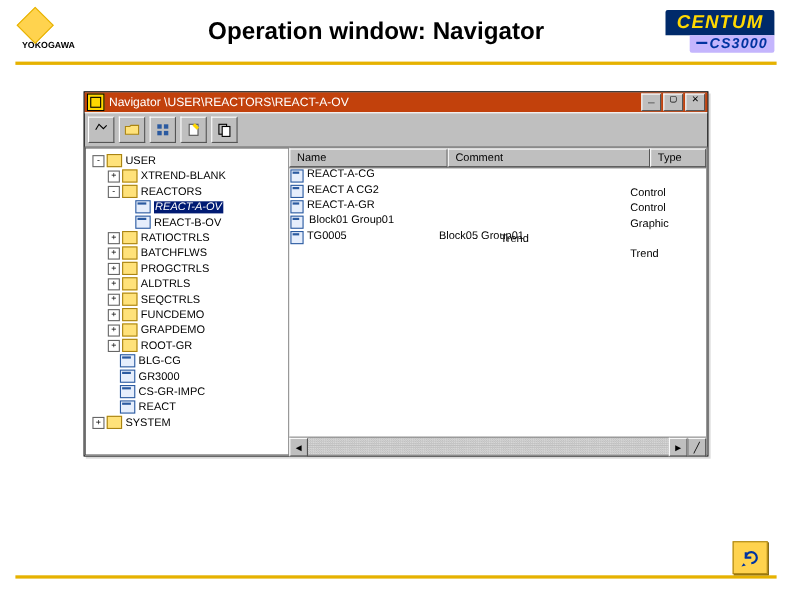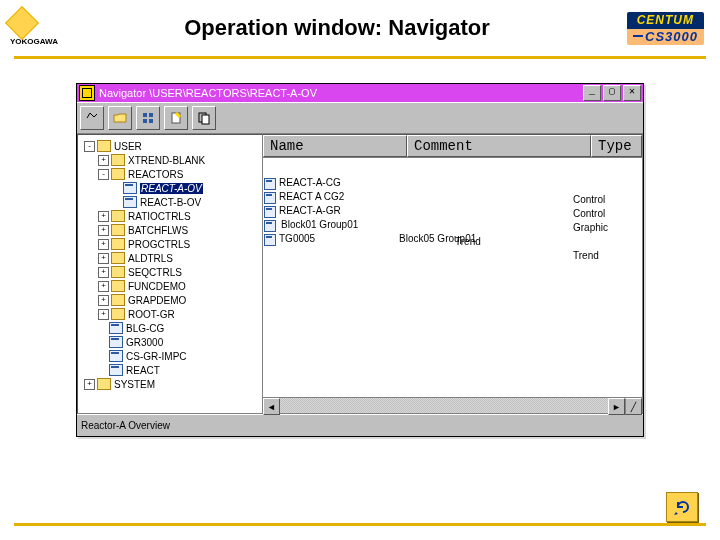--- a/index.html
+++ b/index.html
@@ -1,33 +1,33 @@
 <!DOCTYPE html>
 <html><head>
 <meta charset="utf-8">
 <style>
   html, body { margin:0; padding:0; font-family: Arial, Helvetica, sans-serif; }
   body { width:720px; height:540px; overflow:hidden; background:#fff; font-size:11px; }
 
   
   .slide-header { display:flex; align-items:center; height:56px; }
-  .logo-left { width:80px; padding-left:10px; font-size:8px; font-weight:bold; color:#000; }
+  .logo-left { width:80px; padding-left:20px; font-size:8px; font-weight:bold; color:#000; }
   .diamond { width:22px; height:22px; background:#ffd34e; transform:rotate(45deg); border:1px solid #e6b200; margin-bottom:2px; }
   .slide-title { flex:1; text-align:center; font-size:22px; font-weight:bold; color:#000; }
   .logo-right { width:120px; padding-right:16px; display:flex; flex-direction:column; align-items:flex-end; gap:0; }
-  .centum-box { background:#002a6a; color:#ffd800; font-style:italic; font-weight:bold; font-size:12px; padding:1px 10px 2px 10px; letter-spacing:1px; border-radius:2px 2px 0 0; }
-  .cs3000-box { background:#fdba74; color:#0033a0; font-style:italic; font-weight:bold; font-size:13px; padding:0 6px 1px 6px; border-radius:0 0 2px 2px; letter-spacing:1px; display:flex; align-items:center; }
+  .centum-box { background:#002a6a; color:#ffd800; font-style:italic; font-weight:bold; font-size:17px; padding:1px 10px 2px 10px; letter-spacing:1px; border-radius:2px 2px 0 0; }
+  .cs3000-box { background:#c4b5fd; color:#0033a0; font-style:italic; font-weight:bold; font-size:13px; padding:0 6px 1px 6px; border-radius:0 0 2px 2px; letter-spacing:1px; display:flex; align-items:center; }
   .cs3000-line { display:inline-block; width:10px; height:2px; background:#0033a0; margin-right:2px; }
   .gold-rule { height:3px; background:#e6b200; margin:0 14px 0 14px; }
 
   
   .stage { display:flex; justify-content:center; margin-top:24px; }
   .win { width:566px; background:#bfbfbf; border:1px solid #000; box-shadow:2px 2px 0 rgba(0,0,0,.15); font-size:11px; }
 
-  .titlebar { background:#d946ef; color:#fff; display:flex; align-items:center; height:18px; padding:0 2px; }
+  .titlebar { background:#c2410c; color:#fff; display:flex; align-items:center; height:18px; padding:0 2px; }
   .titlebar .ico { width:14px; height:14px; background:#ffd800; border:1px solid #000; margin-right:4px; position:relative; }
   .titlebar .ico:before { content:""; position:absolute; left:2px; top:2px; width:8px; height:8px; border:1px solid #000; }
   .title-text { flex:1; font-weight:normal; }
   .winbtns { display:flex; gap:2px; }
   .winbtn { width:16px; height:14px; background:#bfbfbf; border:1px solid #fff; border-right-color:#555; border-bottom-color:#555; color:#000; font-size:10px; line-height:12px; text-align:center; font-family:"Courier New",monospace; }
 
   .toolbar { display:flex; gap:4px; padding:3px; border-bottom:1px solid #808080; border-top:1px solid #fff; }
   .tbtn { width:22px; height:22px; background:#bfbfbf; border:1px solid #fff; border-right-color:#555; border-bottom-color:#555; display:flex; align-items:center; justify-content:center; }
   .tbtn svg { width:14px; height:14px; }
 
@@ -36,26 +36,26 @@
   .list-pane { flex:1; background:#fff; border:1px solid #808080; border-top-color:#555; border-left-color:#555; border-left:none; display:flex; flex-direction:column; }
 
   .tree-row { display:flex; align-items:center; height:14px; white-space:nowrap; font-size:10px; }
   .tw-plus { width:9px; height:9px; border:1px solid #666; font-size:8px; line-height:7px; text-align:center; margin-right:2px; background:#fff; }
   .fold { width:12px; height:10px; background:#ffe27a; border:1px solid #aa8412; margin-right:3px; }
   .leaf-ico { width:12px; height:10px; border:1px solid #2b5aa0; background:#e6eefc; margin-right:3px; position:relative; }
   .leaf-ico:before{content:"";position:absolute;left:1px;top:1px;width:8px;height:2px;background:#2b5aa0;}
   .tree-sel { background:#001a73; color:#fff; padding:0 1px;font-style:italic; }
 
   .list-head { display:flex; background:#bfbfbf; border-bottom:1px solid #808080; }
-  .colh { padding:2px 6px; border:1px solid #fff; border-right-color:#555; border-bottom-color:#555; font-size:14px;font-family:Liberation Mono, monospace; }
+  .colh { padding:2px 6px; border:1px solid #fff; border-right-color:#555; border-bottom-color:#555; font-size:10px; }
   .colA { width:130px; }
   .colB { width:170px; }
   .colC { flex:1; }
 
-  .list-rows { flex:1; padding:19px 0; position:relative; }
+  .list-rows { flex:1; padding:0 0; position:relative; }
   .lrow { display:flex; font-size:10px; height:14px; }
   .c-ico { width:14px; display:flex; align-items:center; justify-content:center; }
   .c-ico span { width:10px; height:10px; border:1px solid #2b5aa0; background:#e6eefc; display:inline-block; position:relative; }
   .c-ico span:before{content:"";position:absolute;left:1px;top:1px;width:6px;height:2px;background:#2b5aa0;}
   .cA { width:116px; padding-left:2px; }
   .cB { width:170px; padding-left:4px; }
   .cC { flex:1; padding-left:4px;margin-top:17px; }
 
   .hscroll { height:15px; background:#bfbfbf; border-top:1px solid #808080; display:flex; }
   .sbtn { width:15px; height:15px; background:#bfbfbf; border:1px solid #fff; border-right-color:#555; border-bottom-color:#555; display:flex; align-items:center; justify-content:center; font-size:9px; }
@@ -293,23 +293,20 @@
           </div>
         <div class="hscroll">
           <div class="sbtn">◄</div>
           <div class="strack"></div>
           <div class="sbtn">►</div>
           <div class="sbtn" style="border-left:1px solid #808080">╱</div>
         </div>
       </div>
     </div>
 
-    <div class="statusbar">
-      <span>Reactor-A Overview</span>
-    </div>
   </div>
 </div>
 
 <div class="footer">
   <div class="return-btn">
     <svg width="20" height="18" viewBox="0 0 20 18">
         <path d="M6 9a5 5 0 1 1 5 5" fill="none" stroke="#0033a0" stroke-width="2"></path>
         <path d="M6 4v5h5" fill="none" stroke="#0033a0" stroke-width="2"></path>
         <path d="M4 14l-2 3 4-1z" fill="#0033a0"></path>
       </svg>

